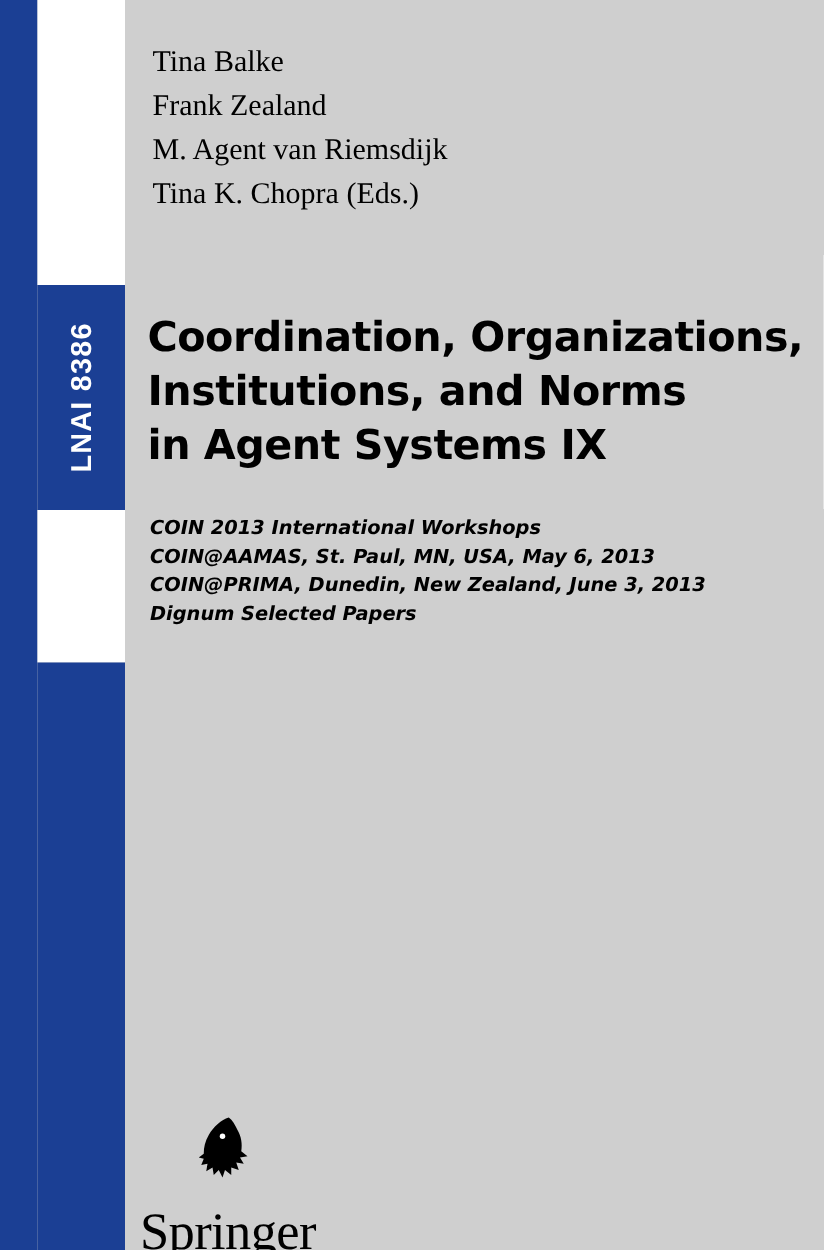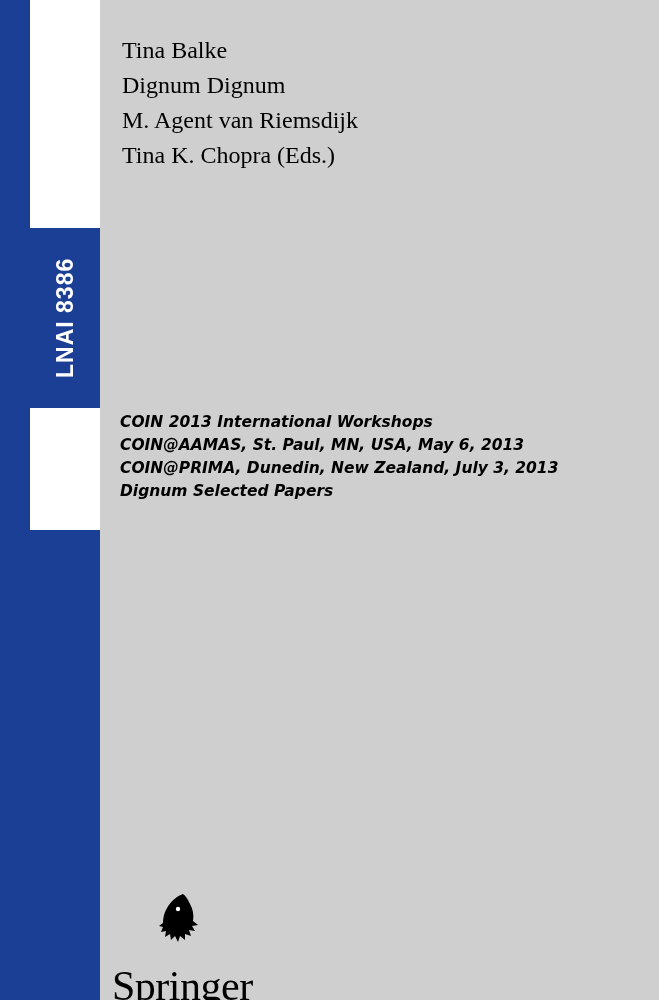--- a/index.html
+++ b/index.html
@@ -149,30 +149,35 @@
   <div class="spine"></div>
   <div class="spine-white-top"></div>
   <div class="spine-blue-mid"></div>
   <div class="spine-white-mid"></div>
   <div class="spine-blue-bottom"></div>
 
   <div class="series-label">LNAI 8386</div>
 
   <div class="editors">
     <div class="editor-line">Tina Balke</div>
-    <div class="editor-line">Dignum Dignum</div>
+    <div class="editor-line">Frank Zealand</div>
     <div class="editor-line">M. Agent van Riemsdijk</div>
     <div class="editor-line">Tina K. Chopra (Eds.)</div>
   </div>
 
+  <div class="title-block">
+    <div class="title-line">Coordination, Organizations,</div>
+    <div class="title-line">Institutions, and Norms</div>
+    <div class="title-line">in Agent Systems IX</div>
+  </div>
 
   <div class="subtitle-block">
     <div class="subtitle-line">COIN 2013 International Workshops</div>
     <div class="subtitle-line">COIN@AAMAS, St. Paul, MN, USA, May 6, 2013</div>
-    <div class="subtitle-line">COIN@PRIMA, Dunedin, New Zealand, July 3, 2013</div>
+    <div class="subtitle-line">COIN@PRIMA, Dunedin, New Zealand, June 3, 2013</div>
     <div class="subtitle-line">Dignum Selected Papers</div>
   </div>
 
   <div class="logo-wrap">
     <span class="logo-mark">
       <svg viewBox="0 0 58 62" width="58" height="62" aria-hidden="true">
         <path d="M30 4 C24 6 18 11 14 18 C11 23 10 28 10 33 L6 36 L10 37 L8 42 L13 41 L12 47 L17 44 L18 50 L22 46 L25 52 L27 46 L32 50 L32 44 L38 46 L36 40 L42 41 L39 36 L45 35 L40 31 C41 25 40 19 37 14 C35 10 33 6 30 4 Z" fill="#000000"></path>
         <circle cx="25" cy="19" r="2.2" fill="#ffffff"></circle>
       </svg>
     </span>

